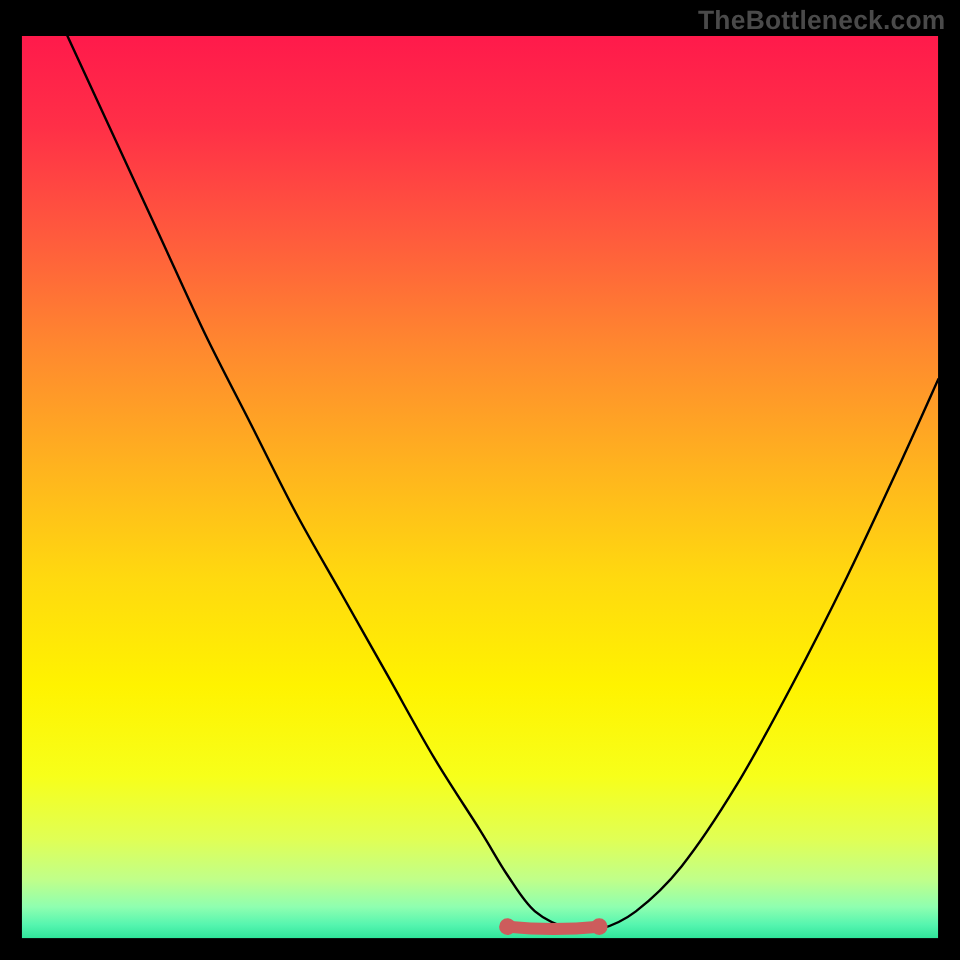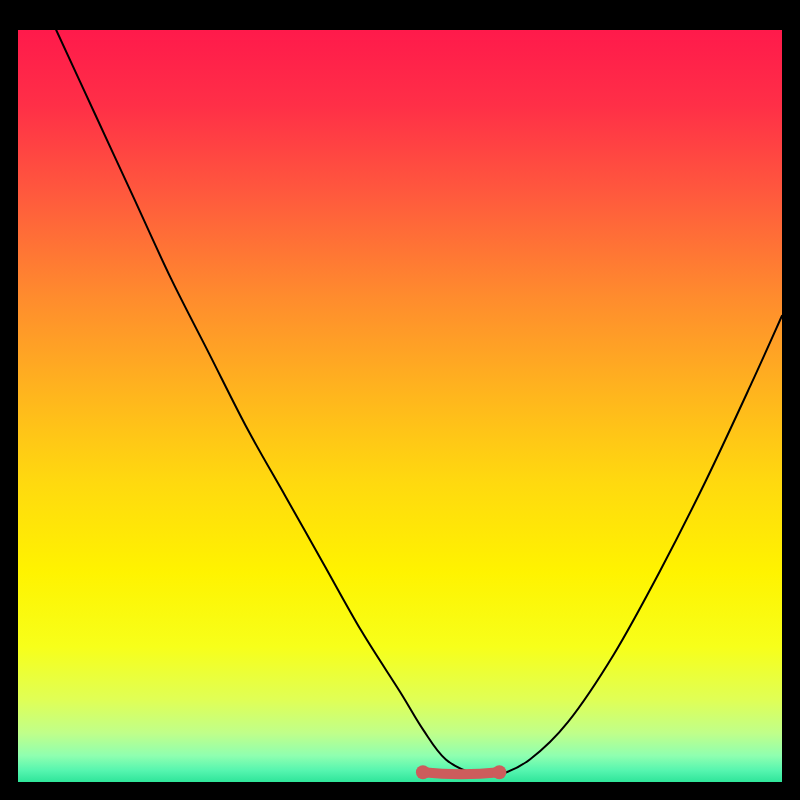--- a/index.html
+++ b/index.html
@@ -41,20 +41,21 @@
   }
   .curve-svg {
     position: absolute;
     inset: 0;
   }
 </style>
 </head>
 <body>
 
 <div class="frame">
+  <div class="watermark">TheBottleneck.com</div>
   <div class="plot-area">
     <svg class="gradient" viewBox="0 0 764 752" preserveAspectRatio="none">
       <defs>
         <linearGradient id="bg-grad" x1="0" y1="0" x2="0" y2="1">
             <stop offset="0%" stop-color="#ff1a4b"></stop>
             <stop offset="10%" stop-color="#ff2f47"></stop>
             <stop offset="22%" stop-color="#ff5a3d"></stop>
             <stop offset="35%" stop-color="#ff8a2e"></stop>
             <stop offset="48%" stop-color="#ffb41e"></stop>
             <stop offset="60%" stop-color="#ffd90f"></stop>

